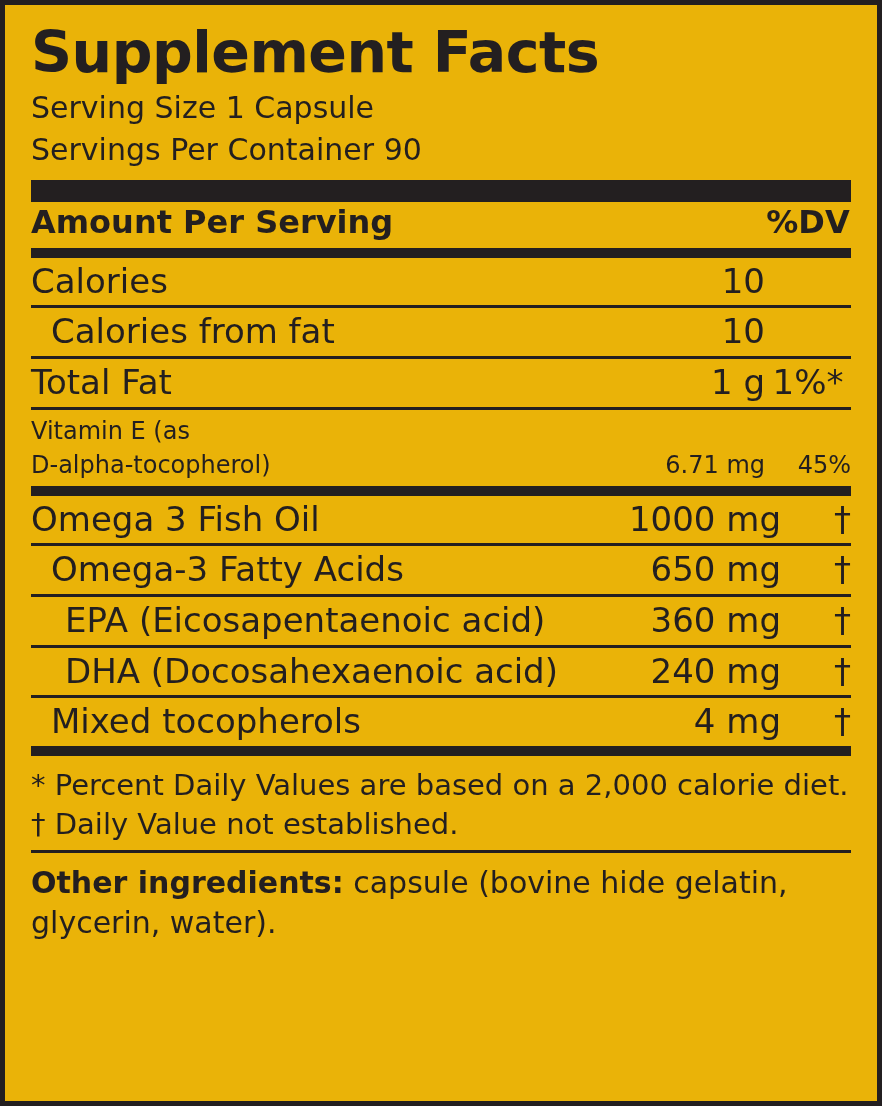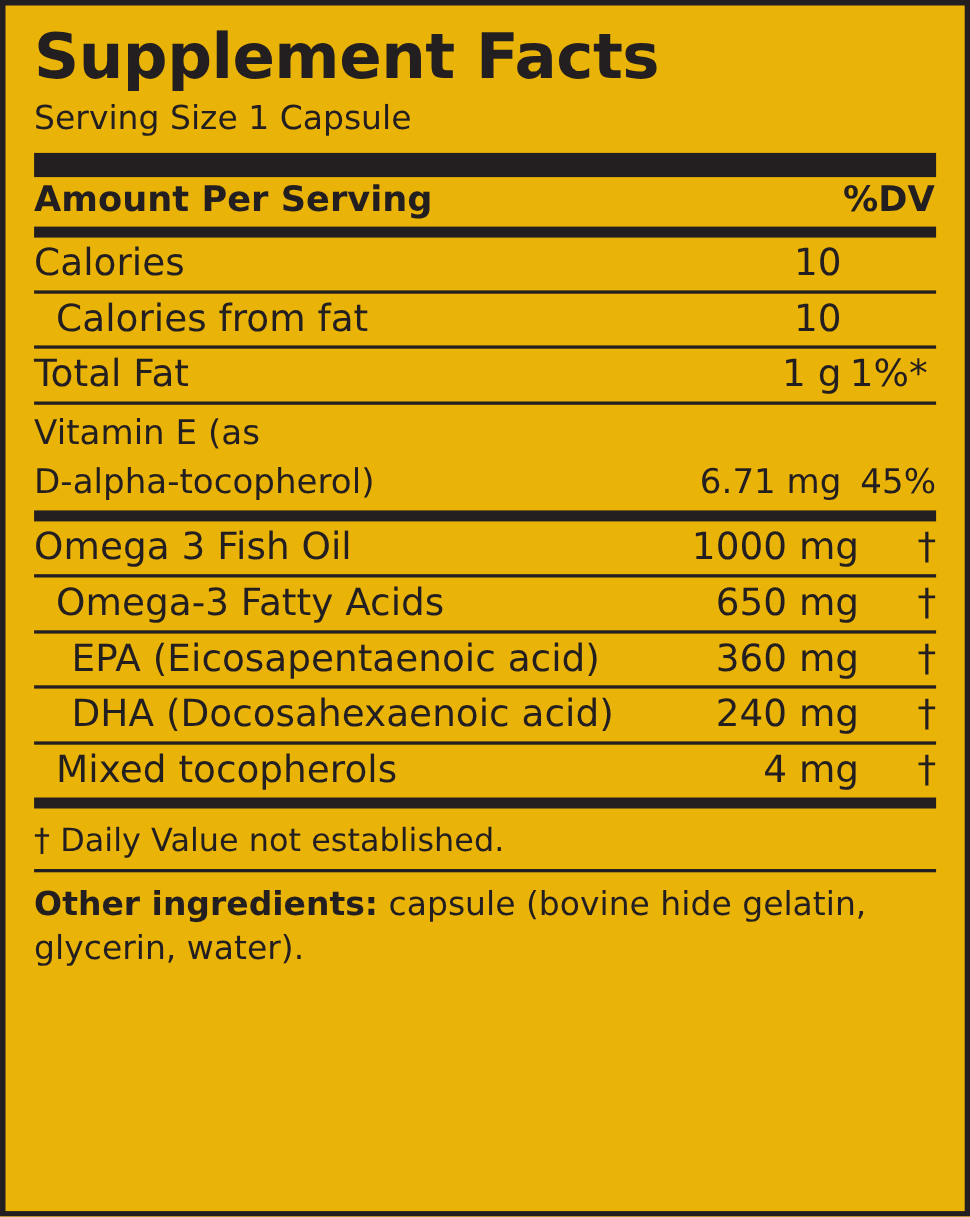--- a/index.html
+++ b/index.html
@@ -75,21 +75,21 @@
     text-align: right;
   }
   .hdr {
     font-weight: bold;
     font-size: 32px;
     padding: 4px 0 8px 0;
   }
   .indent1 { padding-left: 20px; }
   .indent2 { padding-left: 34px; }
   .wrap-row {
-    font-size: 31px;
+    font-size: 24px;
     line-height: 1.42;
     padding: 4px 0 4px 0;
   }
   .wrap-row .line2 {
     display: flex;
     align-items: baseline;
   }
   .wrap-row .line2 .name { flex: 1 1 auto; }
   .wrap-row .line2 .amount { flex: 0 0 auto; white-space: nowrap; }
   .wrap-row .line2 .dv { flex: 0 0 auto; width: 86px; text-align: right; }
@@ -107,20 +107,21 @@
   .other b { font-weight: bold; }
 </style>
 </head>
 <body>
 
 <div class="panel">
 
   <div class="title">Supplement Facts</div>
 
   <div class="serving">Serving Size 1 Capsule</div>
+  <div class="serving">Servings Per Container 90</div>
 
   <div class="rule-thick"></div>
 
   <div class="row hdr">
     <div class="name">Amount Per Serving</div>
     <div class="dv">%DV</div>
   </div>
 
   <div class="rule-med"></div>
 
@@ -186,20 +187,21 @@
 
   <div class="row indent1">
     <div class="name">Mixed tocopherols</div>
     <div class="amount">4 mg</div>
     <div class="dv dagger">†</div>
   </div>
 
   <div class="rule-med"></div>
 
   <div class="footnotes">
+    <p>* Percent Daily Values are based on a 2,000 calorie diet.</p>
     <p>† Daily Value not established.</p>
   </div>
 
   <div class="rule-thin"></div>
 
   <div class="other">
     <b>Other ingredients:</b><span> capsule (bovine hide gelatin, glycerin, water).</span>
   </div>
 
 </div>

